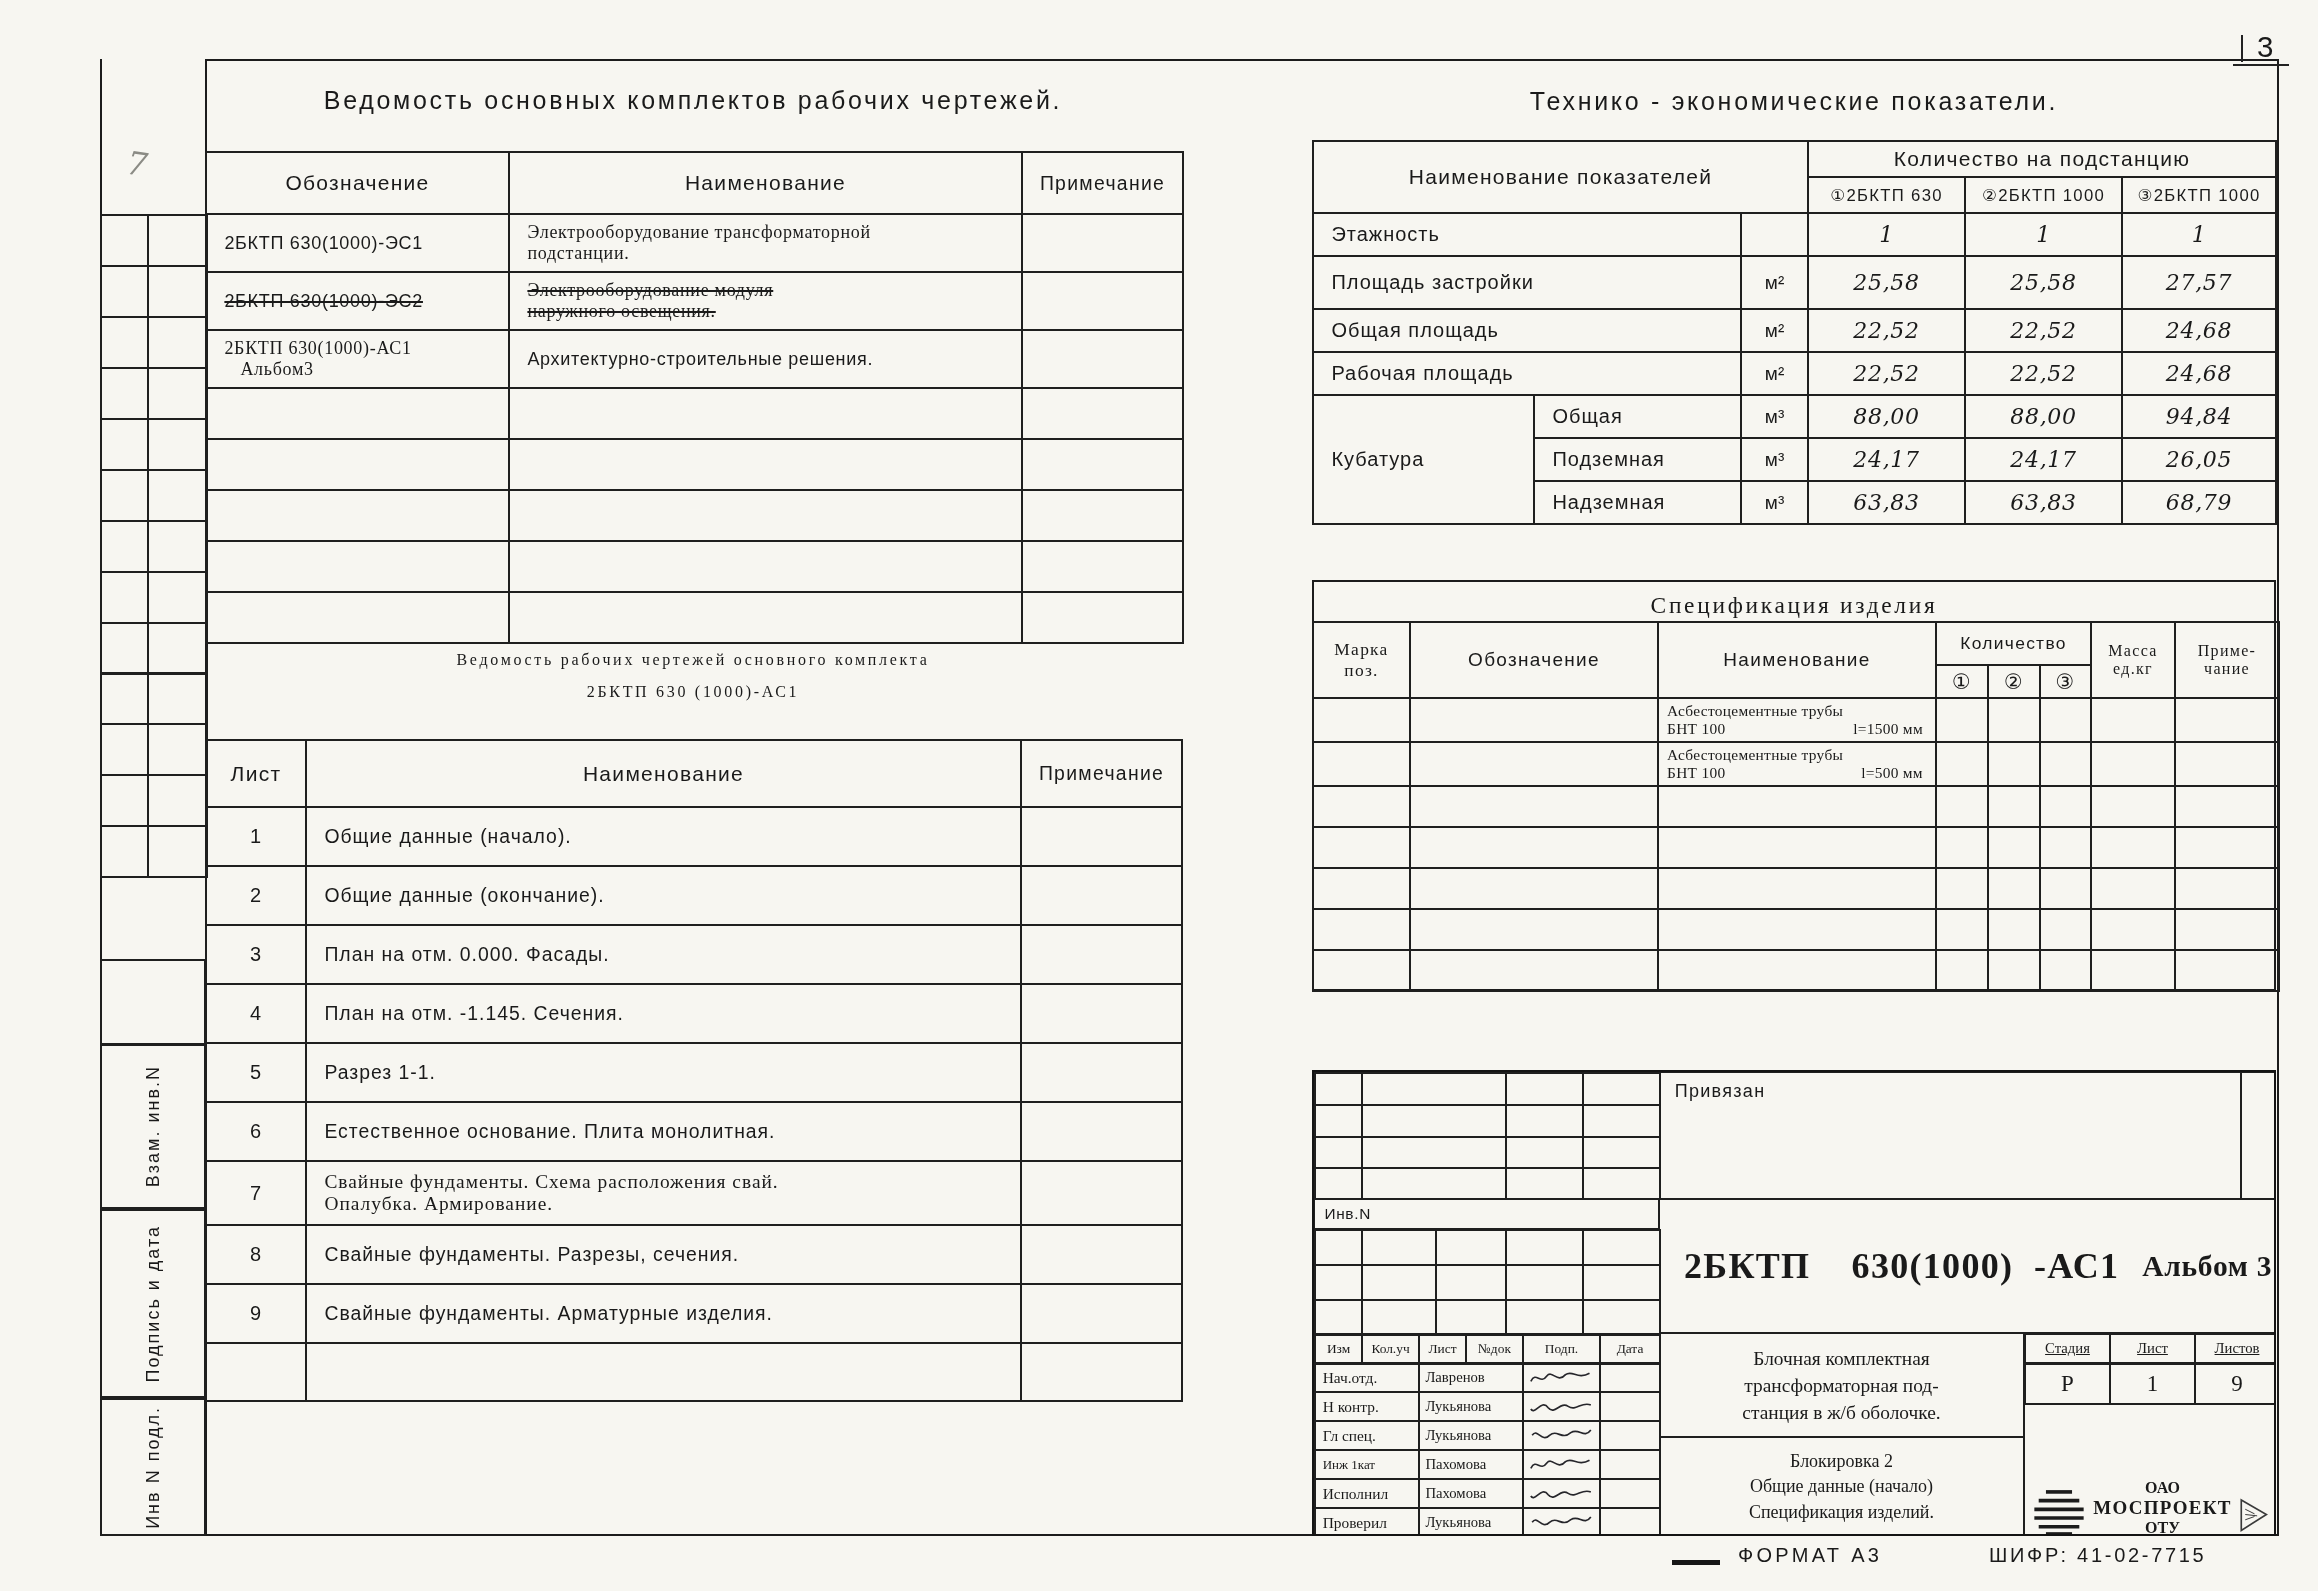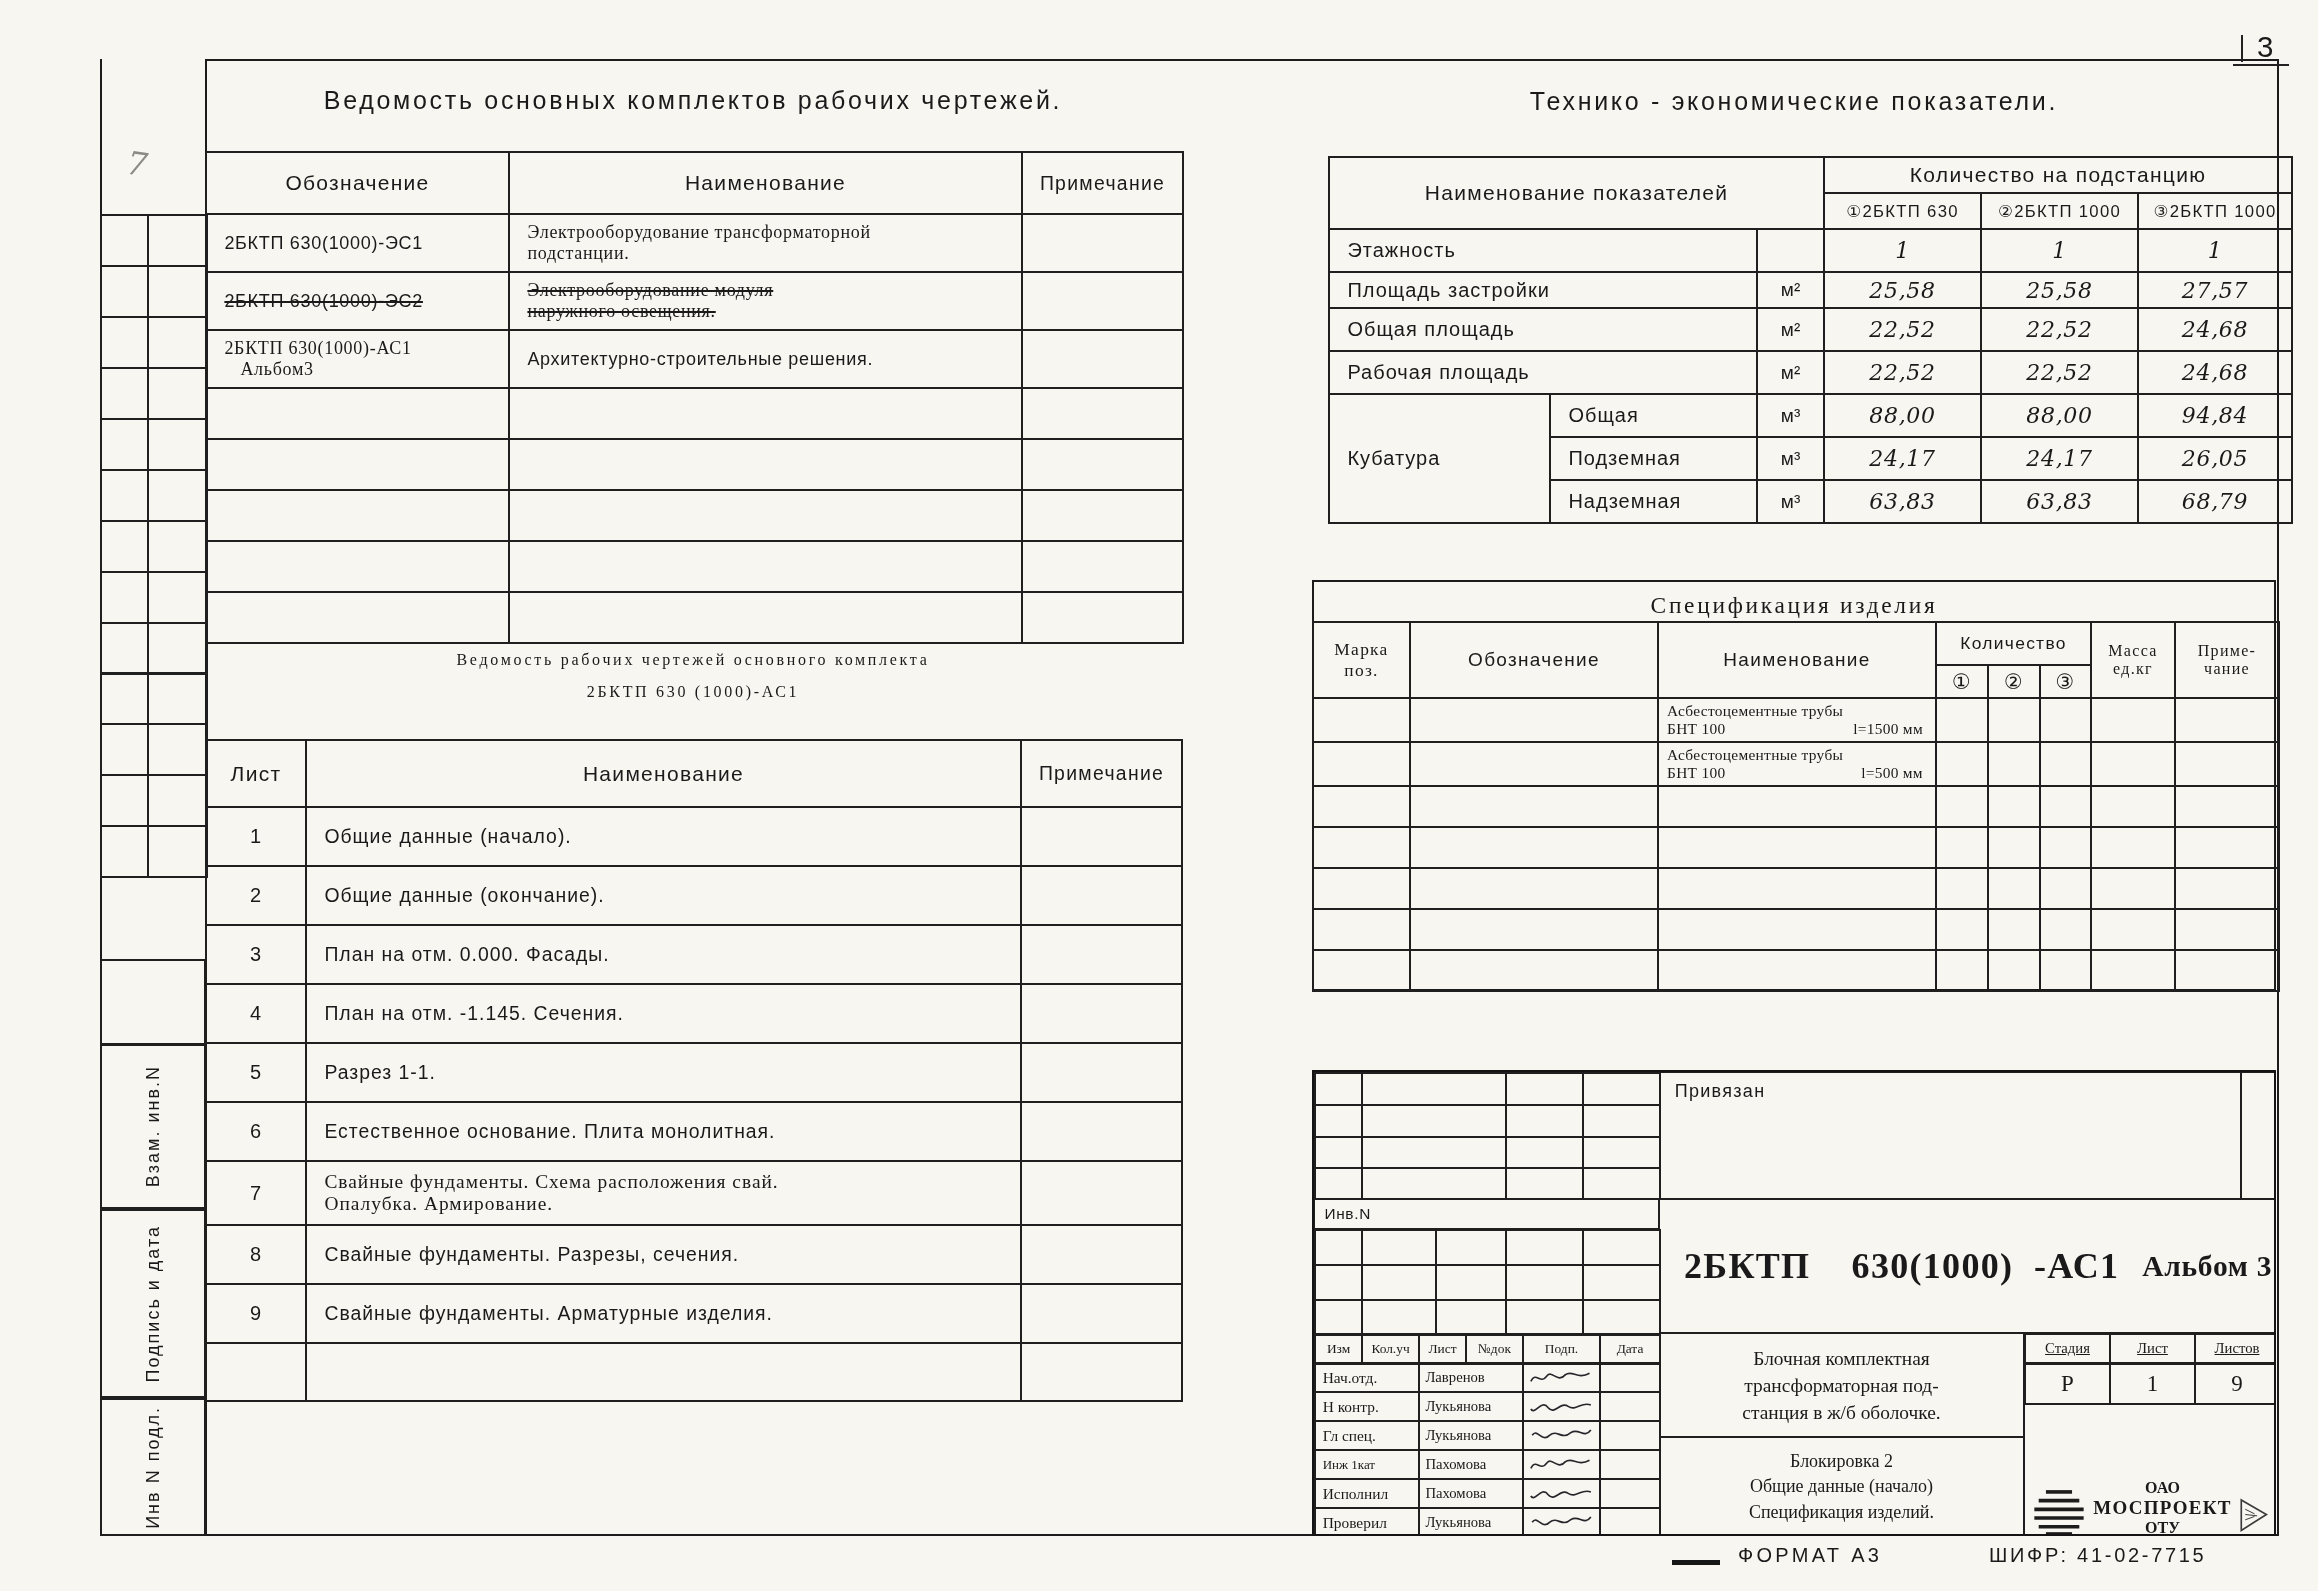--- a/index.html
+++ b/index.html
@@ -266,21 +266,21 @@
     </tr>
     <tr style="height:58px">
           <td></td>
           <td></td>
           <td></td>
         </tr>
   </tbody>
     </table>
 
   <div class="t-title" style="left:1312px; top:87px; width:964px;">Технико - экономические показатели.</div>
-  <table style="left:1312px; top:156px; width:964px;margin-left:16px;">
+  <table style="left:1312px; top:140px; width:964px;">
     <colgroup>
       <col style="width:221px">
         <col style="width:207px">
         <col style="width:67px">
       <col style="width:157px">
         <col style="width:157px">
         <col style="width:154px">
     </colgroup>
     <tbody>
         <tr class="hdr" style="height:36px">
@@ -292,21 +292,21 @@
       <td style="font-size:16.7px">②2БКТП 1000</td>
       <td style="font-size:16.7px">③2БКТП 1000</td>
     </tr>
     <tr style="height:43px">
       <td colspan="2" class="cl fs30">Этажность</td>
       <td class="cc"></td>
       <td class="cc hand">1</td>
       <td class="cc hand">1</td>
       <td class="cc hand">1</td>
     </tr>
-    <tr style="height:36px">
+    <tr style="height:53px">
       <td colspan="2" class="cl fs30">Площадь застройки</td>
       <td class="cc">м²</td>
       <td class="cc hand">25,58</td>
       <td class="cc hand">25,58</td>
       <td class="cc hand">27,57</td>
     </tr>
     <tr style="height:43px">
       <td colspan="2" class="cl fs30">Общая площадь</td>
       <td class="cc">м²</td>
       <td class="cc hand">22,52</td>

